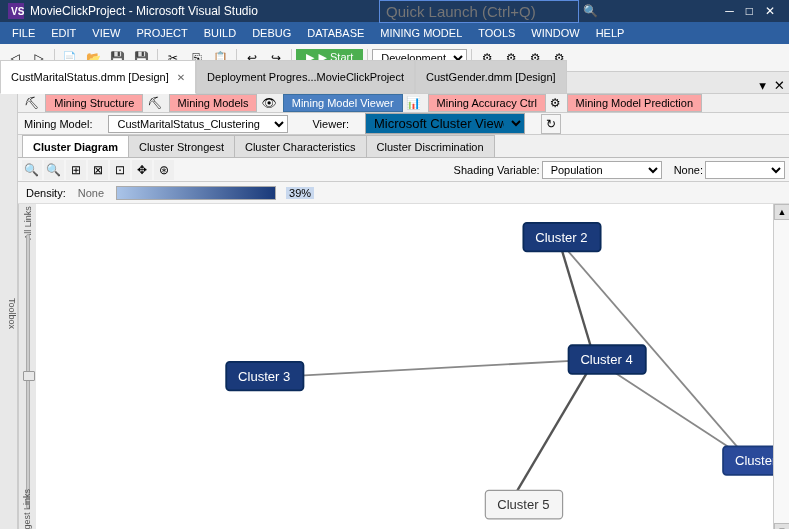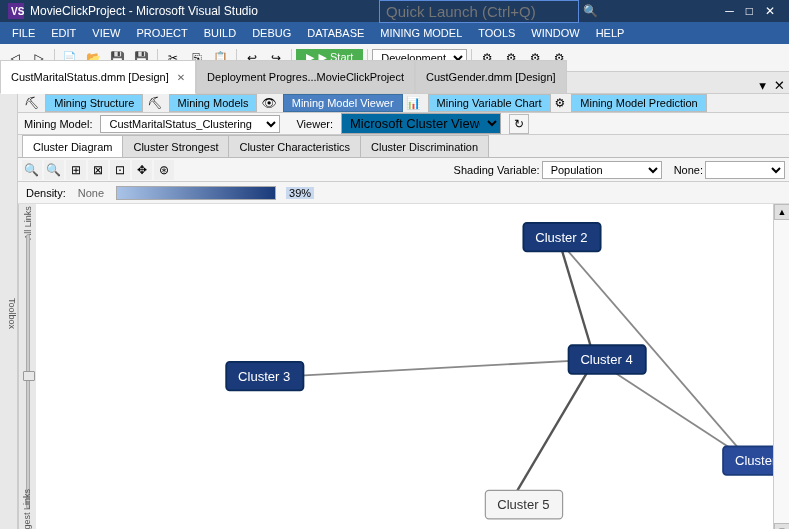--- a/index.html
+++ b/index.html
@@ -29,33 +29,33 @@
     #main { display: flex; height: calc(529px - 22px - 22px - 28px - 22px); }
 
     
     #toolbox { width: 18px; background: #e8e8e8; border-right: 1px solid #ccc; display: flex; flex-direction: column; align-items: center; padding-top: 4px; font-size: 9px; writing-mode: vertical-rl; color: #555; }
 
     
     #content { flex: 1; display: flex; flex-direction: column; }
 
     
     #mining-toolbar { background: #f0f0f0; height: 28px; display: flex; align-items: center; padding: 0 6px; border-bottom: 1px solid #ccc; gap: 4px; }
-    .mining-btn { padding: 2px 8px; font-size: 11px; background: #7dd3fc; border: 1px solid #bbb; cursor: pointer; }
+    .mining-btn { padding: 2px 8px; font-size: 11px; background: #fca5a5; border: 1px solid #bbb; cursor: pointer; }
     .mining-btn.active { background: #4a7fc1; color: white; border-color: #3a6fa1; }
 
     
-    #model-row { background: #f5f5f5; height: 26px; display: flex; align-items: center; padding: 0 6px; border-bottom: 1px solid #ccc; gap: 8px; }
+    #model-row { background: #f5f5f5; height: 26px; display: flex; align-items: center; padding: 0 6px; border-bottom: 1px solid #ccc; gap: 16px; }
     .model-select { font-size: 11px; padding: 1px 4px; border: 1px solid #aaa; background: white; width: 180px; }
     .viewer-select { font-size: 13px; padding: 1px 4px; border: 1px solid #aaa; background: #0369a1; width: 160px; }
     .refresh-btn { width: 20px; height: 20px; background: transparent; border: 1px solid #bbb; cursor: pointer; font-size: 12px; display: flex; align-items: center; justify-content: center; }
 
     
     #viewer-tabs { background: #f0f0f0; height: 24px; display: flex; align-items: flex-end; border-bottom: 1px solid #bbb; padding-left: 4px; }
     .viewer-tab { padding: 2px 10px; border: 1px solid #bbb; border-bottom: none; background: #e0e0e0; font-size: 11px; cursor: pointer; height: 22px; display: flex; align-items: center; }
-    .viewer-tab.active { background: white; font-weight: 400; }
+    .viewer-tab.active { background: white; font-weight: 700; }
     .viewer-tab:not(:last-child) { border-right: none; }
 
     
     #diagram-area { flex: 1; display: flex; }
     #diagram-left { flex: 1; display: flex; flex-direction: column; }
 
     
     #controls-row { background: #f5f5f5; height: 24px; display: flex; align-items: center; padding: 0 4px; border-bottom: 1px solid #ccc; gap: 2px; }
     .ctrl-icon { width: 20px; height: 20px; display: flex; align-items: center; justify-content: center; font-size: 12px; cursor: pointer; border: 1px solid transparent; }
     .shading-select { font-size: 11px; padding: 1px 4px; border: 1px solid #aaa; background: white; width: 120px; }
@@ -167,21 +167,21 @@
   <div id="content">
 
     <div id="mining-toolbar">
       <span style="font-size:12px;margin-right:2px">⛏</span>
       <button class="mining-btn">Mining Structure</button>
       <span style="font-size:12px;margin-right:2px">⛏</span>
       <button class="mining-btn">Mining Models</button>
       <span style="font-size:12px;margin-right:2px">👁</span>
       <button class="mining-btn active">Mining Model Viewer</button>
       <span style="font-size:12px;margin-right:2px">📊</span>
-      <button class="mining-btn">Mining Variable Chart</button>
+      <button class="mining-btn">Mining Accuracy Ctrl</button>
       <span style="font-size:12px;margin-right:2px">⚙</span>
       <button class="mining-btn">Mining Model Prediction</button>
     </div>
 
     <div id="model-row">
       <span>Mining Model:</span>
       <select class="model-select">
         <option>CustMaritalStatus_Clustering</option>
       </select>
       <span style="margin-left:8px;">Viewer:</span>

